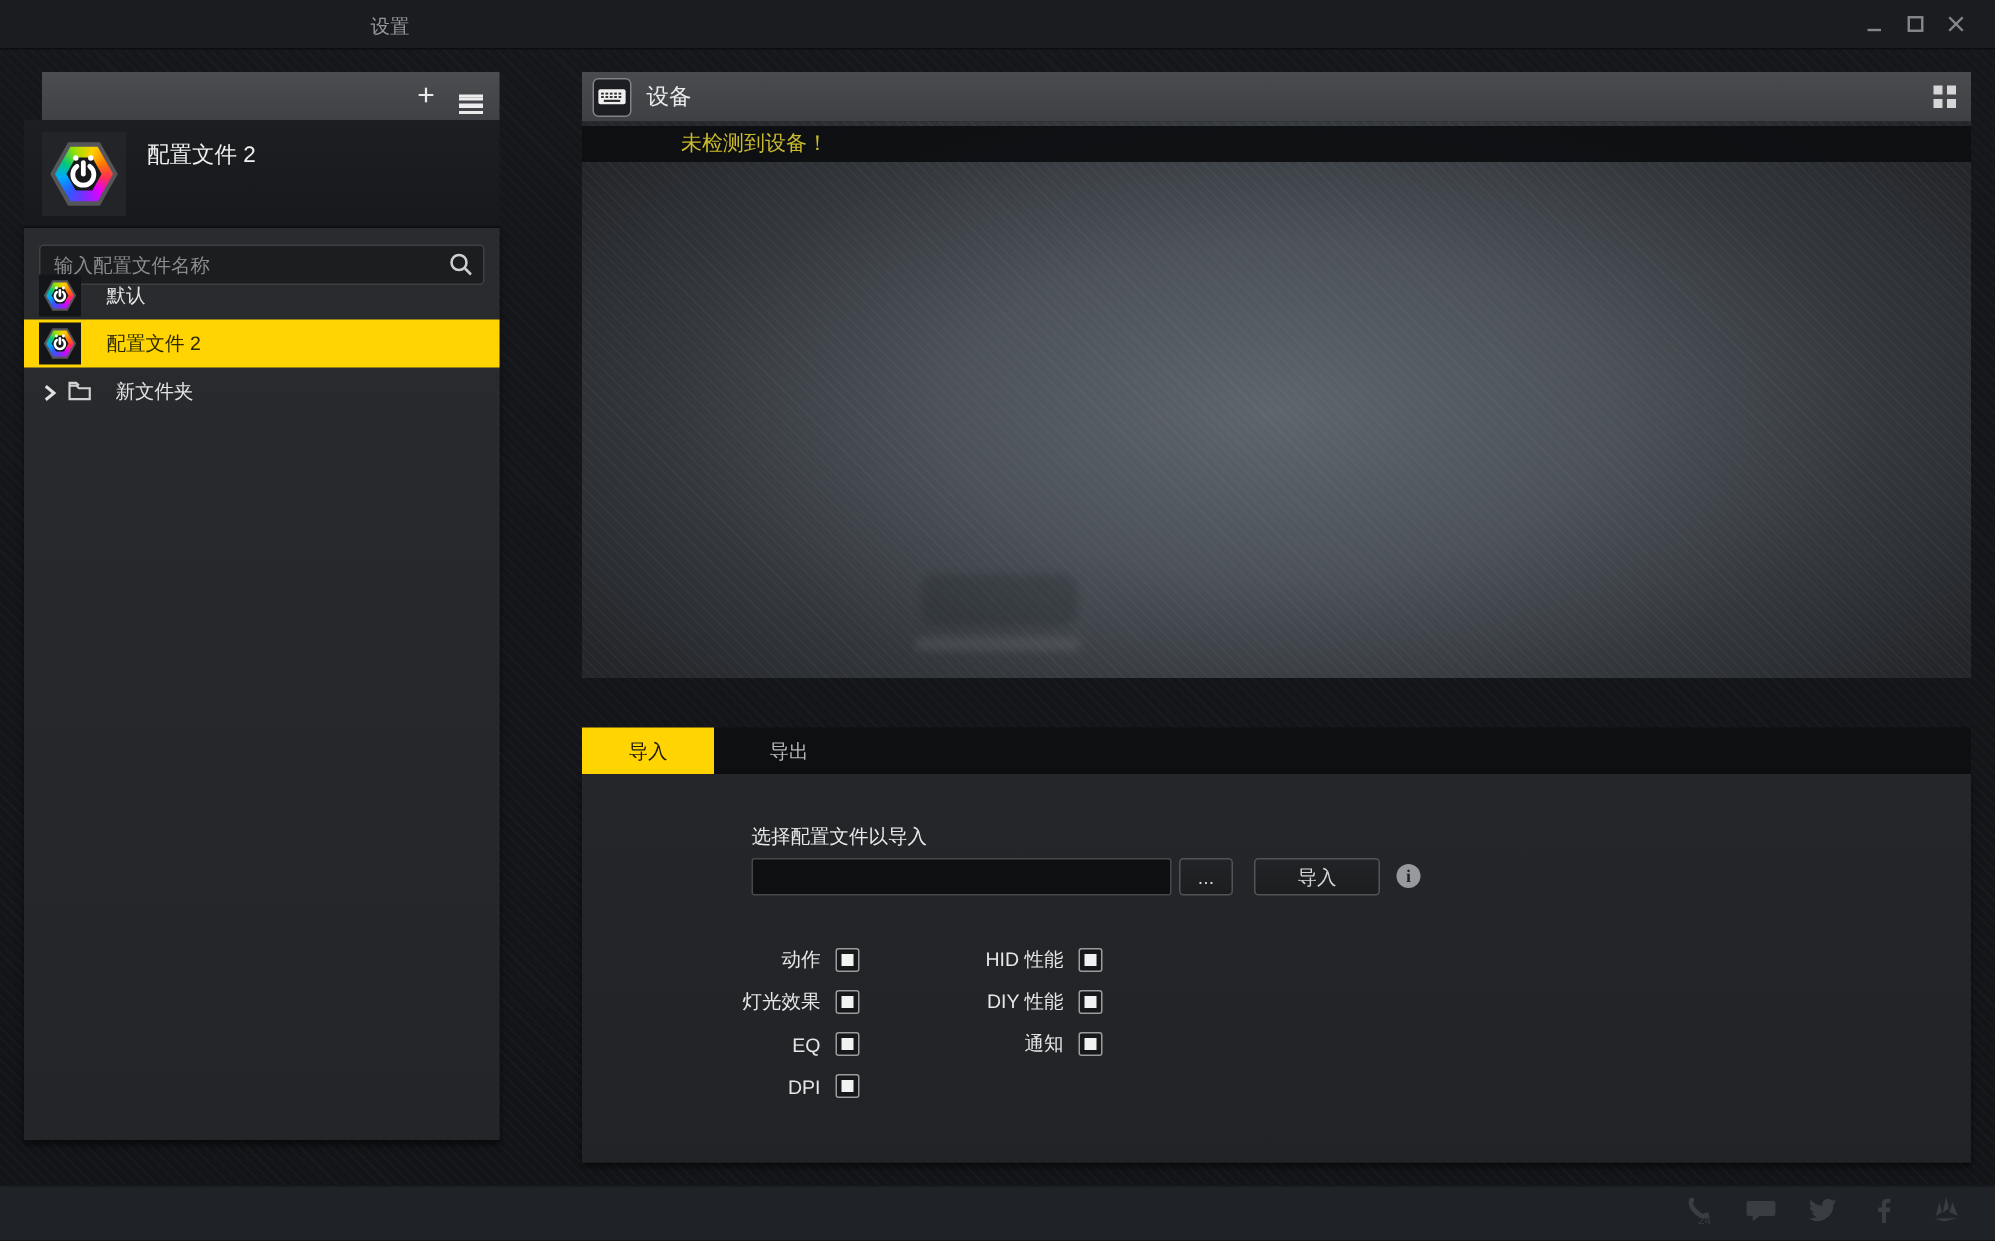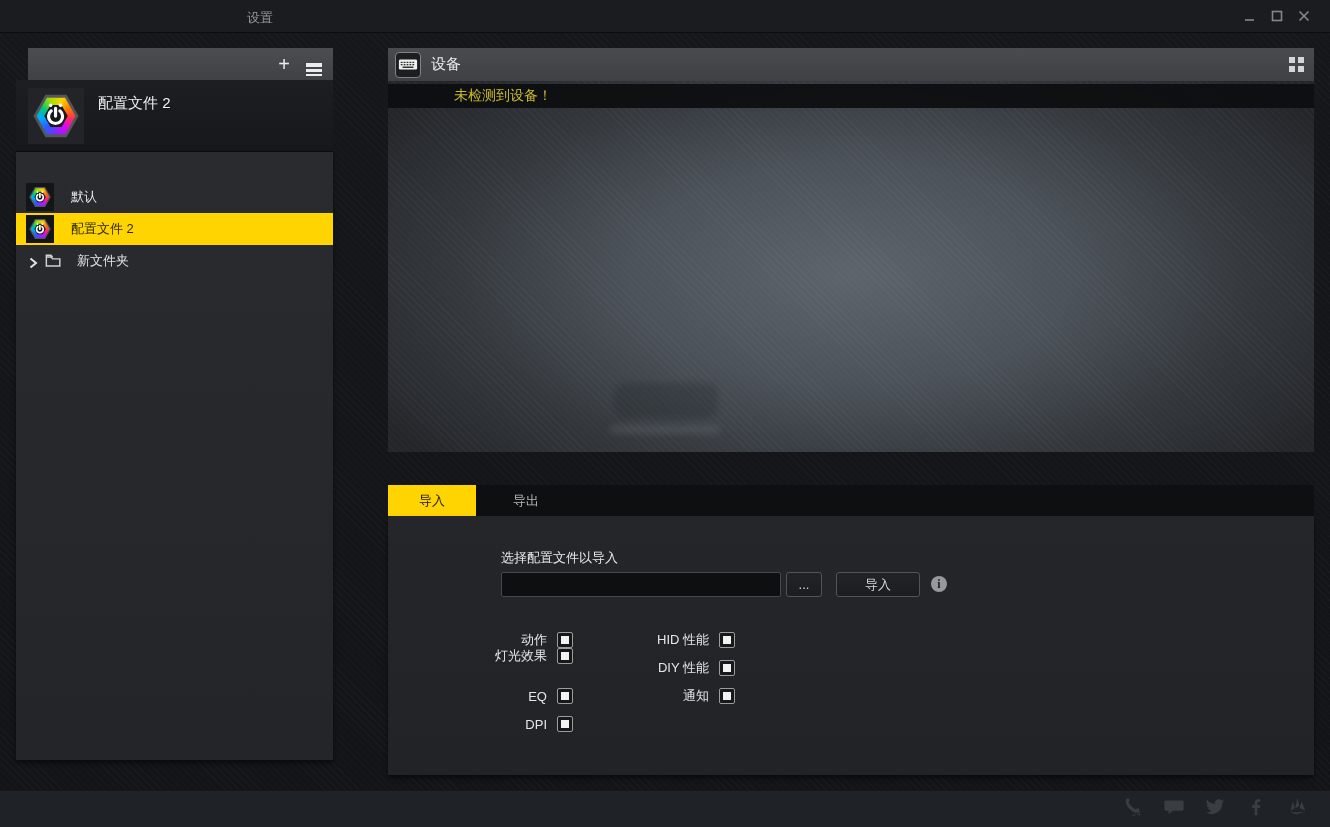--- a/index.html
+++ b/index.html
@@ -233,20 +233,29 @@
           <path d="M8.9 8.6 a5.1 5.1 0 1 0 6.2 0" fill="none" stroke="#fff" stroke-width="2.3" stroke-linecap="round"></path>
           <circle cx="8.4" cy="4.6" r="1.3" fill="#fff"></circle>
           <circle cx="15.6" cy="4.6" r="1.3" fill="#fff"></circle>
         </svg>
       </span>
     </div>
     <span class="profile-title">配置文件 2</span>
   </div>
 
   <div class="sb-body">
+    <div class="search-wrap">
+      <input class="search-input" type="text" placeholder="输入配置文件名称" style="">
+      <span class="search-icon">
+        <svg viewBox="0 0 17 17">
+            <circle cx="7" cy="7" r="5" fill="none" stroke="#cfcfcf" stroke-width="1.7"></circle>
+            <line x1="11" y1="11" x2="15" y2="15" stroke="#cfcfcf" stroke-width="1.7"></line>
+          </svg>
+      </span>
+    </div>
 
     <div class="sb-list">
 
       <div class="sb-item">
         <span class="icon-box">
           <span class="hexlogo" style="width:22px;height:22px;">
             <i class="ring"></i>
               <i class="core"></i>
             <svg viewBox="0 0 24 24">
               <path d="M12 6.8 v5.6" stroke="#fff" stroke-width="2.6" stroke-linecap="round" fill="none"></path>
@@ -342,21 +351,21 @@
     <span class="mini-btn browse-btn">...</span>
     <span class="mini-btn import-btn">导入</span>
     <span class="info-icon">i</span>
 
     <div class="opt-row" style="left:0; top:116px;">
       <span class="opt-label" style="width:159px;">动作</span>
       <span class="cb">
           <span class="fill"></span>
         </span>
     </div>
-    <div class="opt-row" style="left:0; top:132px;">
+    <div class="opt-row" style="left:0; top:144px;">
       <span class="opt-label" style="width:159px;">灯光效果</span>
       <span class="cb">
           <span class="fill"></span>
         </span>
     </div>
     <div class="opt-row" style="left:0; top:172px;justify-content:space-between;">
       <span class="opt-label" style="width:159px;">EQ</span>
       <span class="cb">
           <span class="fill"></span>
         </span>

